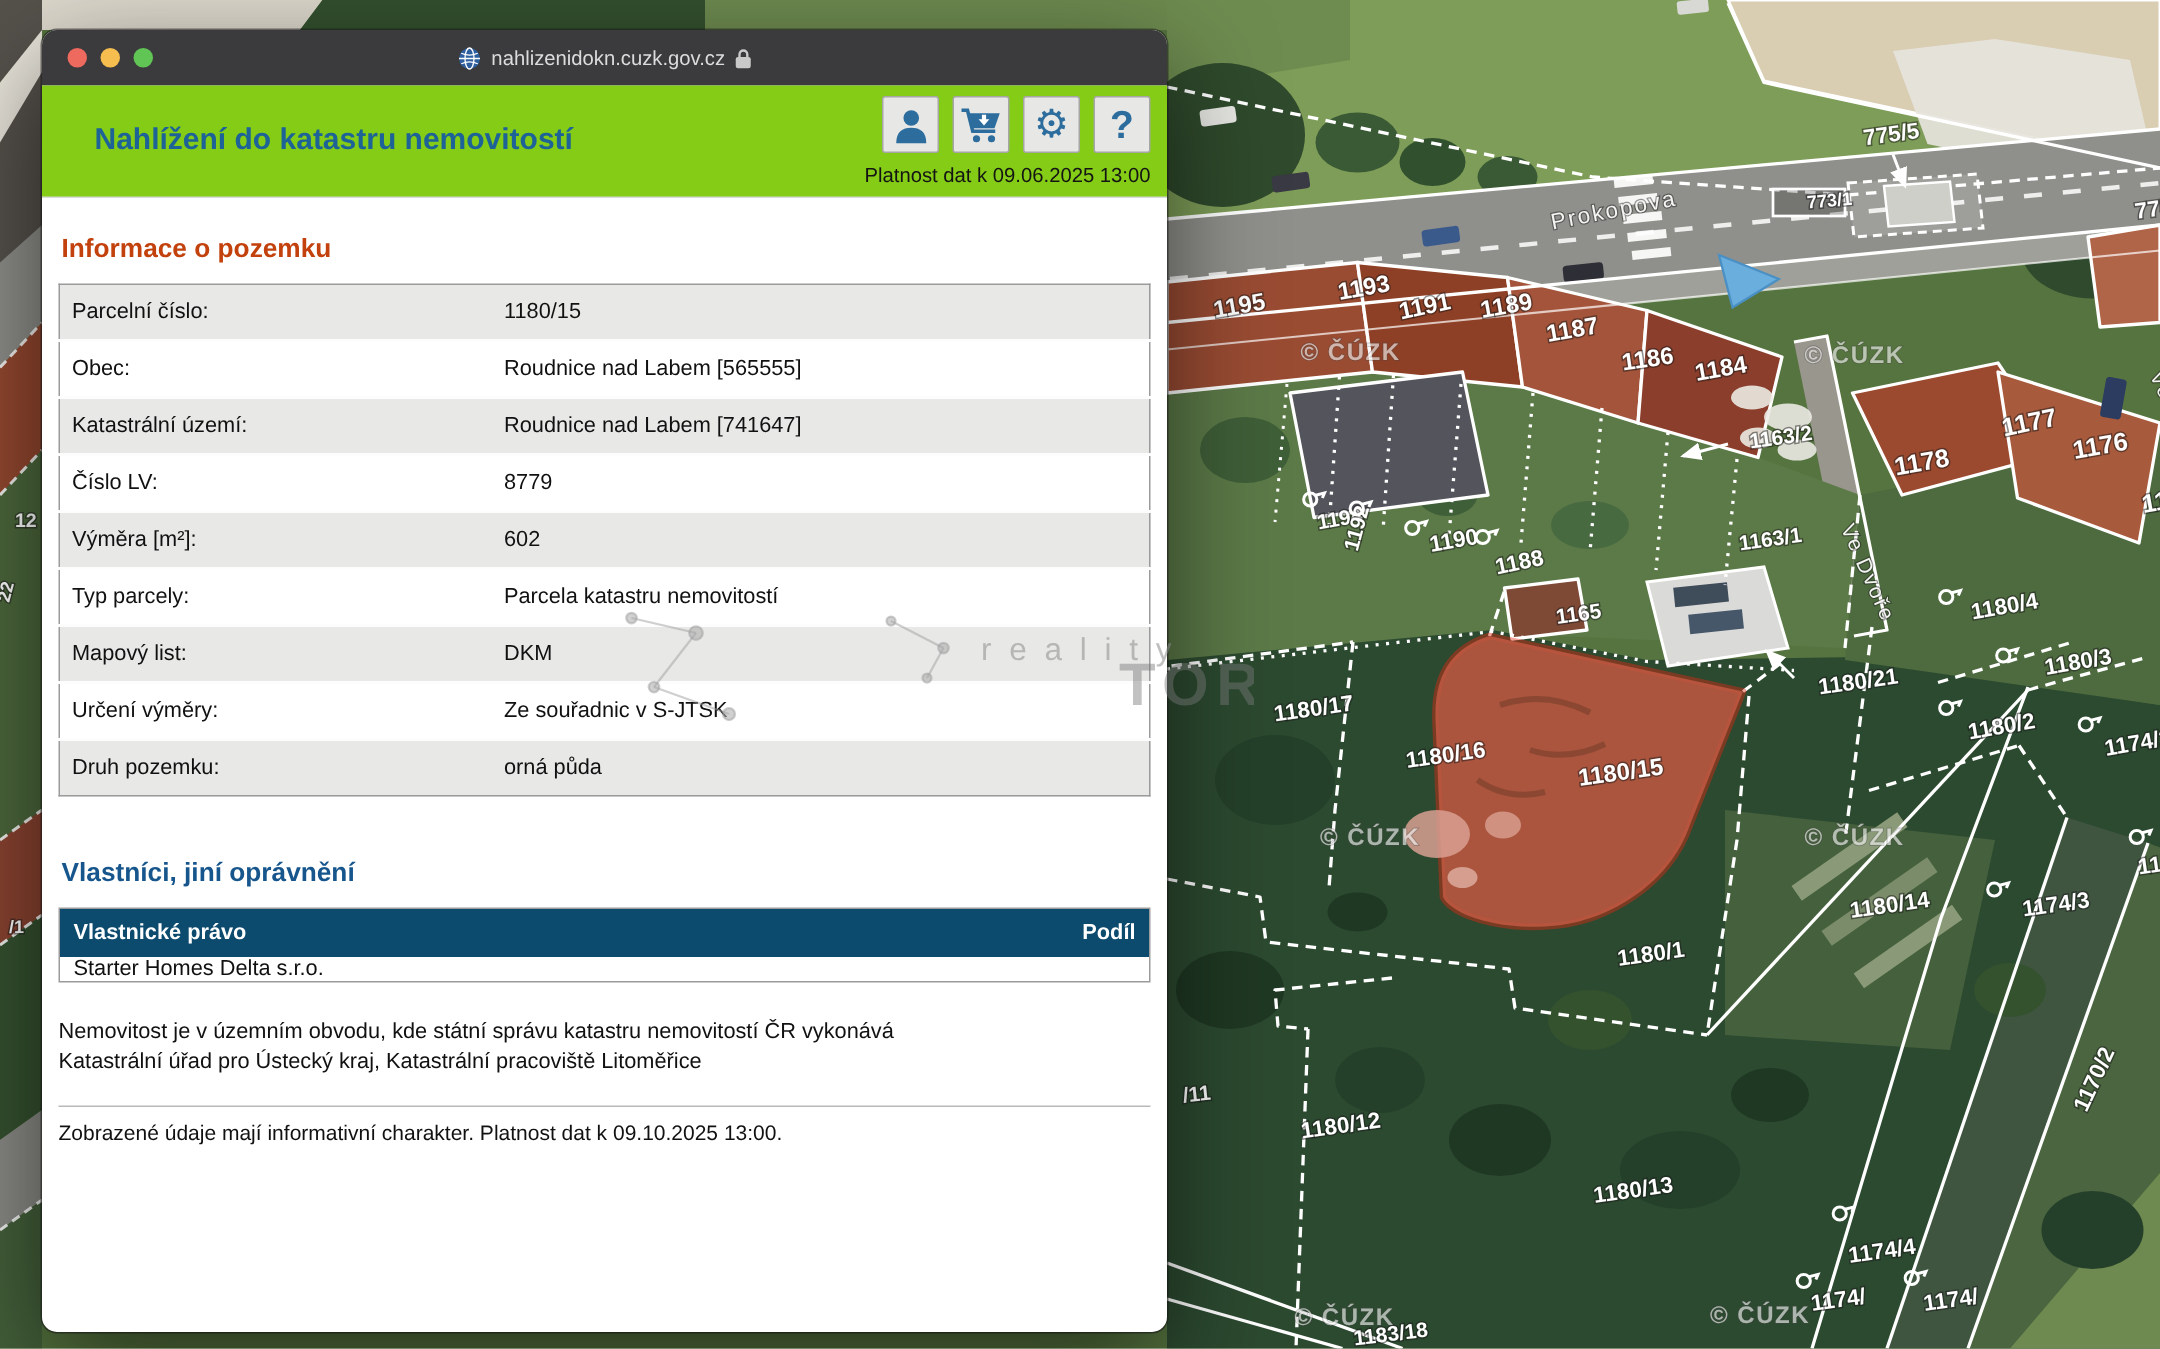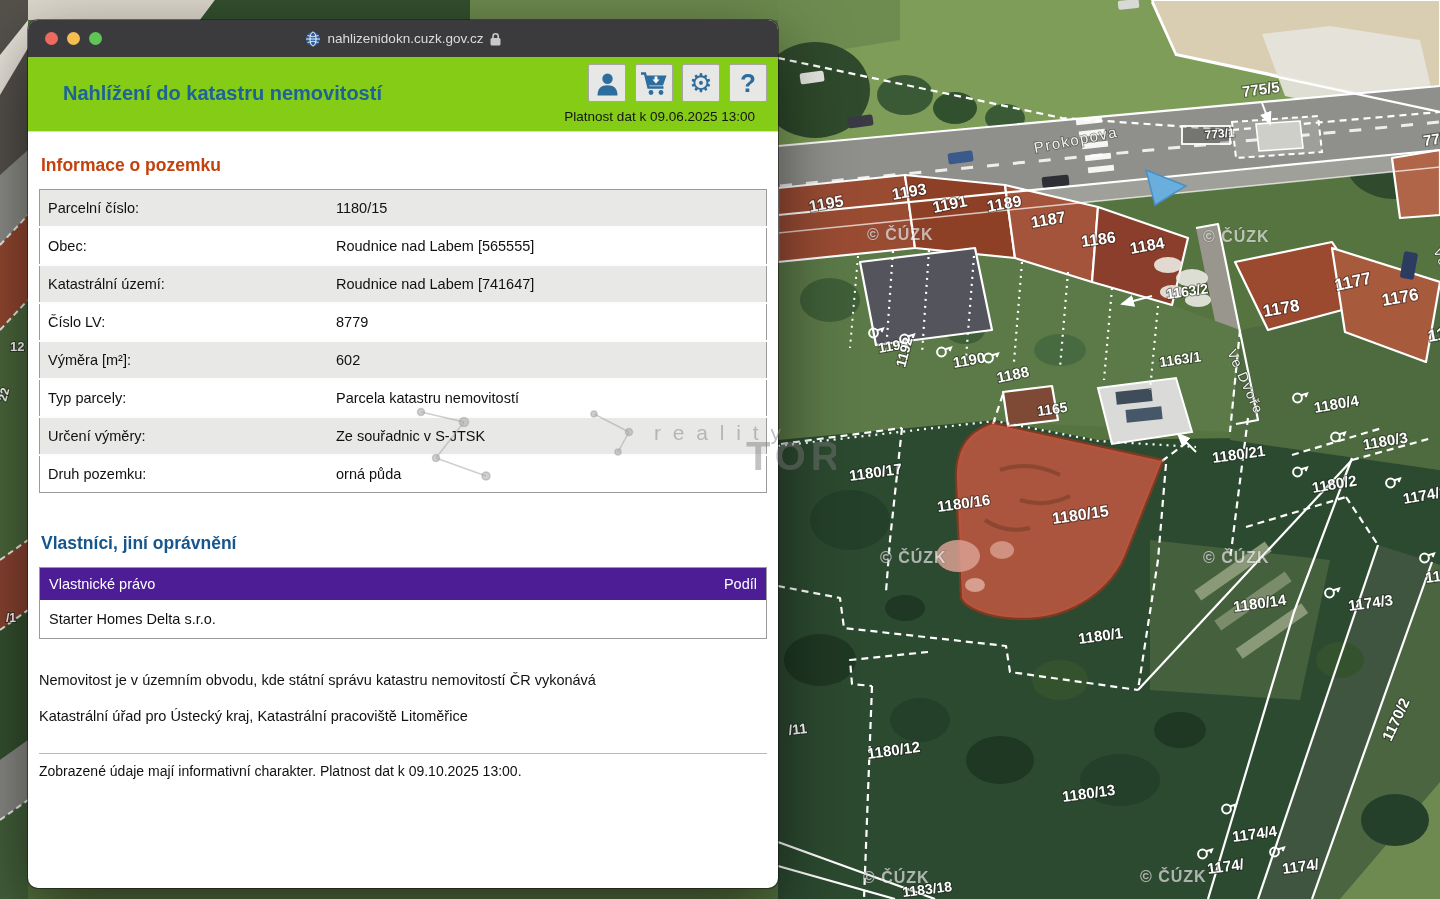--- a/index.html
+++ b/index.html
@@ -31,41 +31,41 @@
   .l-red{background:#ee6a5e}.l-yellow{background:#f6bd4f}.l-green{background:#61c555}
   .urlbox{margin:0 auto;display:flex;align-items:center;gap:7px;color:#dcdcdc;font-size:13.5px}
 
   .header{height:74px;background:#84cc16;position:relative;border-bottom:1px solid #d9d9d7}
   .app-title{position:absolute;left:35px;top:25px;font-size:20px;font-weight:700;color:#1d6398}
   .iconbar{position:absolute;top:7px;right:11px;display:flex;gap:9px}
   .icon-btn{width:38px;height:38px;background:#e7e7e5;border:1px solid #a6a6a4;border-radius:2px;
     display:flex;align-items:center;justify-content:center;color:#2d6d9e;padding:0;cursor:pointer}
   .icon-gear{font-family:"DejaVu Sans",sans-serif;font-size:26px;line-height:1;color:#2d6d9e}
   .icon-q{font-size:26px;font-weight:700;color:#2d6d9e}
-  .validity{position:absolute;right:23px;top:52px;font-size:13.5px;color:#141414}
+  .validity{position:absolute;right:11px;top:52px;font-size:13.5px;color:#141414}
 
   .content{padding:0 11px;position:relative}
   h2{margin:0;font-size:17.5px}
   .h-info{color:#c2410c;margin-top:23px;margin-left:2px}
   .h-own{color:#17568c;margin-top:40px;margin-left:2px}
 
   table.info{width:728px;border-collapse:collapse;margin-top:13px;font-size:14.5px;color:#111;
     border:1px solid #9b9b9b}
   table.info td{padding:9px 8px;height:18px}
   table.info tr:nth-child(odd){background:#e8e8e7}
   table.info tr:nth-child(even){background:#fff}
   table.info tr + tr td{border-top:2px solid #fdfdfd}
   td.lbl{width:272px}
 
   .own-table{width:726px;border:1px solid #9b9b9b;margin-top:13px}
-  .own-head{background:#4c1d95;color:#fff;display:flex;justify-content:space-between;
-    padding:8px 9px;font-weight:400;font-size:14.5px}
-  .own-row{padding:11px 9px;font-size:14.5px;background:#fff;color:#111}
-
-  .note{margin-top:23px;font-size:14.5px;line-height:36px;color:#111;white-space:pre-line}
+  .own-head{background:#0c4a6e;color:#fff;display:flex;justify-content:space-between;
+    padding:8px 9px;font-weight:700;font-size:14.5px}
+  .own-row{padding:0 9px;font-size:14.5px;background:#fff;color:#111}
+
+  .note{margin-top:23px;font-size:14.5px;line-height:20px;color:#111;white-space:pre-line}
   .sep{border:0;border-top:1px solid #b9b9b9;margin:19px 0 0 0;width:728px}
   .disclaimer{margin-top:9px;font-size:14px;color:#111}
 
   
   .wm{position:absolute;left:406px;top:398px;width:430px;height:92px;z-index:3;pointer-events:none}
 </style>
 </head>
 <body>
 
 <svg id="map" width="1440" height="899" viewBox="0 0 1440 899">
@@ -403,20 +403,24 @@
           </tr>
         <tr>
           <td class="lbl">Výměra [m²]:</td>
           <td>602</td>
           </tr>
         <tr>
           <td class="lbl">Typ parcely:</td>
           <td>Parcela katastru nemovitostí</td>
           </tr>
         <tr>
+          <td class="lbl">Mapový list:</td>
+          <td>DKM</td>
+          </tr>
+        <tr>
           <td class="lbl">Určení výměry:</td>
           <td>Ze souřadnic v S-JTSK</td>
           </tr>
         <tr>
           <td class="lbl">Druh pozemku:</td>
           <td>orná půda</td>
           </tr>
       </tbody>
     </table>
 

